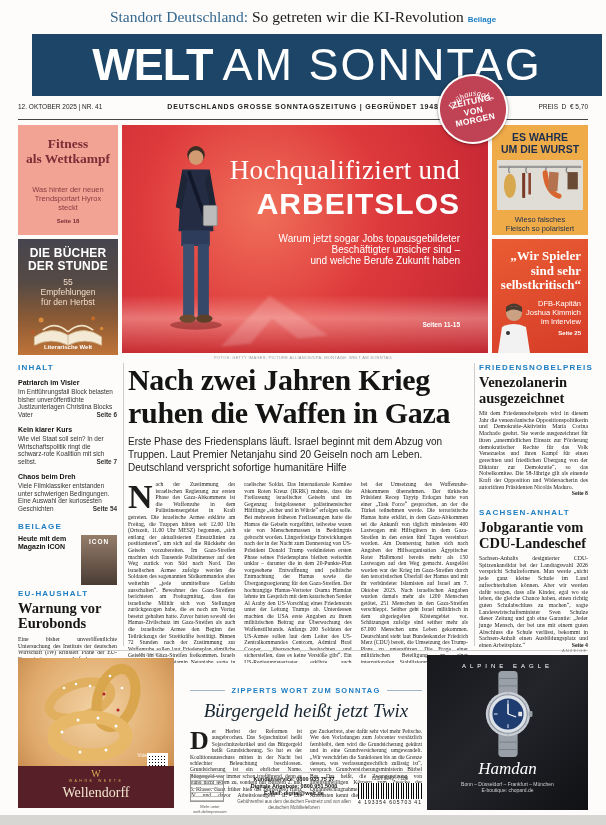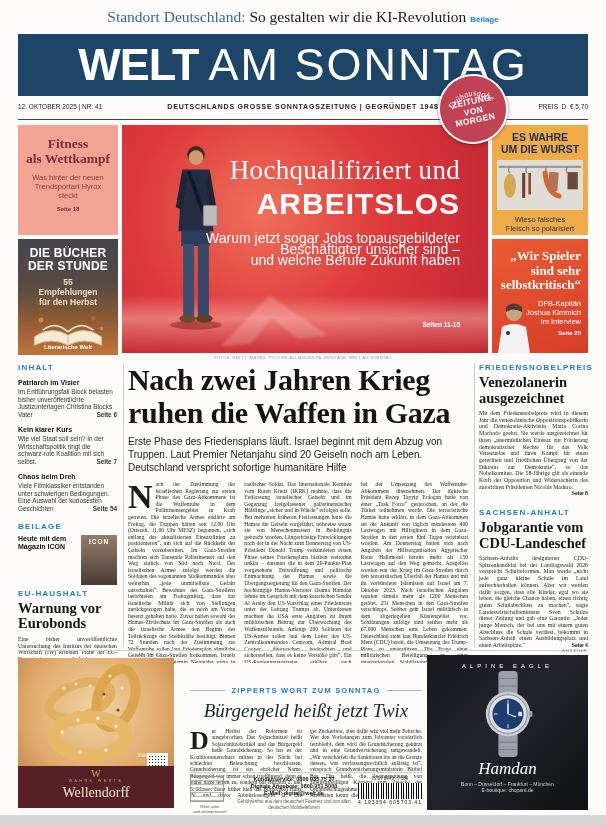--- a/index.html
+++ b/index.html
@@ -7,38 +7,38 @@
         font-family:"Liberation Sans",sans-serif;color:#1a1a1a;}
   .serif{font-family:"Liberation Serif","DejaVu Serif",serif;}
   .abs{position:absolute;}
   .kicker{color:#1d7ec2;font-weight:bold;letter-spacing:1.2px;font-size:8px;}
   .pg{float:right;font-weight:bold;}
   
   .topbar{top:8px;left:0;width:606px;text-align:center;font-size:15.5px;}
   .topbar .k{color:#35688f;}
   .topbar .tag{color:#1d7ec2;font-family:"Liberation Sans",sans-serif;font-weight:bold;font-size:8px;}
   
-  .masthead{top:34px;left:18px;width:570px;height:62px;background:#1d4568;display:flex;align-items:center;justify-content:center;color:#fff;}
+  .masthead{top:34px;left:32px;width:570px;height:62px;background:#1d4568;display:flex;align-items:center;justify-content:center;color:#fff;}
   .logo-strong{font-weight:800;font-size:45px;letter-spacing:-1px;}
   .logo-light{font-weight:300;font-size:45px;letter-spacing:2px;margin-left:10px;}
   .infoline{top:103px;left:18px;width:570px;height:12px;font-size:6.5px;color:#222;}
   .infoline .c{position:absolute;left:0;width:570px;text-align:center;font-weight:bold;letter-spacing:.8px;font-size:7px;}
   .infoline .r{position:absolute;right:0;white-space:pre;}
   .hrule{height:1px;background:#444;}
   .hairline{height:1px;background:#ccc;}
   
   .badge{top:74px;left:438px;width:66px;height:66px;border-radius:50%;background:#c04355;border:2px solid #fff;
          box-shadow:0 0 0 1px rgba(0,0,0,.12),0 1px 4px rgba(0,0,0,.25);transform:rotate(-12deg);color:#fff;z-index:5;}
   .badge svg{position:absolute;top:0;left:0;}
   .badge .mid{position:absolute;top:21px;left:0;width:100%;text-align:center;font-weight:800;font-size:8.5px;line-height:9.5px;letter-spacing:.3px;}
   
   .box{position:absolute;overflow:hidden;}
   .fitness{top:125px;left:18px;width:100px;height:110px;background:#f2a394;text-align:center;color:#7c2d36;}
   .fitness .t{font-size:13.5px;line-height:14.5px;margin-top:12px;font-weight:bold;}
-  .fitness .b{font-size:7.5px;line-height:9px;margin-top:7px;color:#8a3c42;}
+  .fitness .b{font-size:7.5px;line-height:9px;margin-top:19px;color:#8a3c42;}
   .fitness .p{font-size:6px;font-weight:bold;margin-top:6px;}
   .buecher{top:239px;left:18px;width:100px;height:116px;text-align:center;color:#fff;
     background:linear-gradient(180deg,#46454e 0%,#564a44 38%,#8a5a35 68%,#c07438 100%);}
   .buecher .t{font-size:12px;line-height:13px;font-weight:800;margin-top:8px;letter-spacing:.2px;}
   .buecher .b{font-size:8.5px;line-height:10px;margin-top:4px;color:#f0ddc8;}
   .buecher .f{position:absolute;bottom:5px;width:100%;font-size:6px;font-weight:bold;}
   .wurst{top:125px;left:492px;width:96px;height:110px;background:#f0ab49;text-align:center;color:#1c2f4e;}
   .wurst .t{font-size:10.5px;line-height:11.5px;font-weight:800;margin-top:7px;}
   .wurst .img{margin:5px auto 0;width:86px;height:50px;background:#e0ddd6;}
   .wurst .b{font-size:7.5px;line-height:9px;margin-top:5px;}
@@ -47,21 +47,21 @@
   .kimmich .b{font-size:7.5px;line-height:9px;padding:6px 7px 0 0;}
   .kimmich .p{font-size:6px;font-weight:bold;padding:4px 7px 0 0;}
   .kimmich svg{position:absolute;left:2px;bottom:0;}
   
   .hero{top:125px;left:122px;width:366px;height:228px;overflow:hidden;color:#fff;
     background:radial-gradient(circle at 38% 38%,#f0705a 0%,#de3a3c 45%,#c22432 100%);}
   .hero .floor{position:absolute;left:0;bottom:0;width:100%;height:58px;
     background:linear-gradient(180deg,rgba(255,190,180,0) 0%,rgba(255,200,190,.45) 40%,rgba(190,40,45,.55) 100%);}
   .hero .h1{position:absolute;top:30px;right:28px;font-size:27px;letter-spacing:.3px;}
   .hero .h2{position:absolute;top:62px;right:28px;font-size:30px;font-weight:800;letter-spacing:1px;}
-  .hero .sub{position:absolute;top:108px;right:28px;text-align:right;font-size:14px;line-height:11px;}
+  .hero .sub{position:absolute;top:108px;right:28px;text-align:right;font-size:10px;line-height:11px;}
   .hero .pages{position:absolute;top:196px;right:28px;font-size:6.5px;font-weight:bold;}
   .hero .man{position:absolute;left:28px;top:12px;}
   .hero .ba{position:absolute;left:55px;bottom:-6px;opacity:.55;filter:blur(1.5px);transform:rotate(-6deg) scaleY(.62);}
   .credits{top:355px;left:18px;width:570px;text-align:center;font-size:4px;color:#999;letter-spacing:.3px;}
   
   .vline{width:1px;background:#ccc;}
   .sideL{top:363px;left:18px;width:99px;}
   .sideR{top:363px;left:479px;width:109px;}
   .si{margin-top:7px;font-size:6.4px;line-height:7.8px;color:#333;}
   .si .t{font-weight:bold;color:#111;font-size:7px;margin-bottom:1px;}
@@ -119,21 +119,21 @@
   .ad-chop .web{font-size:5px;color:#cfcfcf;}
   .ad-chop svg{display:block;margin:2px auto 0;}
   .graybar{top:815px;left:0;width:606px;height:10px;background:#d8d6d3;}
 </style>
 </head>
 <body>
 
 <div id="page">
 
   <div class="abs topbar serif">
-    <span class="k">Standort Deutschland:</span><span> So gestalten wir die KI-Revolution </span><span class="tag">Beilage</span>
+    <span class="k">Standort Deutschland:</span><span> So getreten wir die KI-Revolution </span><span class="tag">Beilage</span>
   </div>
 
   <div class="abs masthead">
     <span class="logo-strong">WELT</span>
     <span class="logo-light">AM SONNTAG</span>
   </div>
   <div class="abs infoline">
     <span>12. OKTOBER 2025 | NR. 41</span>
     <span class="c">DEUTSCHLANDS GROSSE SONNTAGSZEITUNG | GEGRÜNDET 1948</span>
     <span class="r">PREIS  D  € 5,70</span>
@@ -163,21 +163,21 @@
     </div>
     <div class="b" style="padding:0 10px;">Was hinter der neuen Trendsportart Hyrox steckt</div>
     <div class="p">Seite 18</div>
   </div>
 
   <div class="box buecher">
     <div class="t">
       <div>DIE BÜCHER</div>
       <div>DER STUNDE</div>
     </div>
-    <div class="b" style="padding:0 20px;font-weight:bold;">55 Empfehlungen für den Herbst</div>
+    <div class="b" style="padding:0 20px;">55 Empfehlungen für den Herbst</div>
     <svg width="84" height="40" viewBox="0 0 100 46" style="margin-top:4px;">
       <circle cx="18" cy="10" r="3" fill="#d98a3a"></circle>
         <circle cx="80" cy="8" r="2.5" fill="#c06a2a"></circle>
         <circle cx="90" cy="20" r="2" fill="#d98a3a"></circle>
         <circle cx="8" cy="24" r="2.5" fill="#b55a28"></circle>
       <path d="M10,30 Q30,16 50,28 Q70,16 90,30 L90,40 Q70,30 50,40 Q30,30 10,40 Z" fill="#f3e9d5" stroke="#d9c09a" stroke-width="1"></path>
       <path d="M50,28 L50,40" stroke="#cbb492" stroke-width="1"></path>
       <path d="M20,22 Q35,10 50,24 M80,22 Q65,10 50,24" stroke="#efe2c8" stroke-width="2" fill="none"></path>
     </svg>
     <div class="f">Literarische Welt</div>

